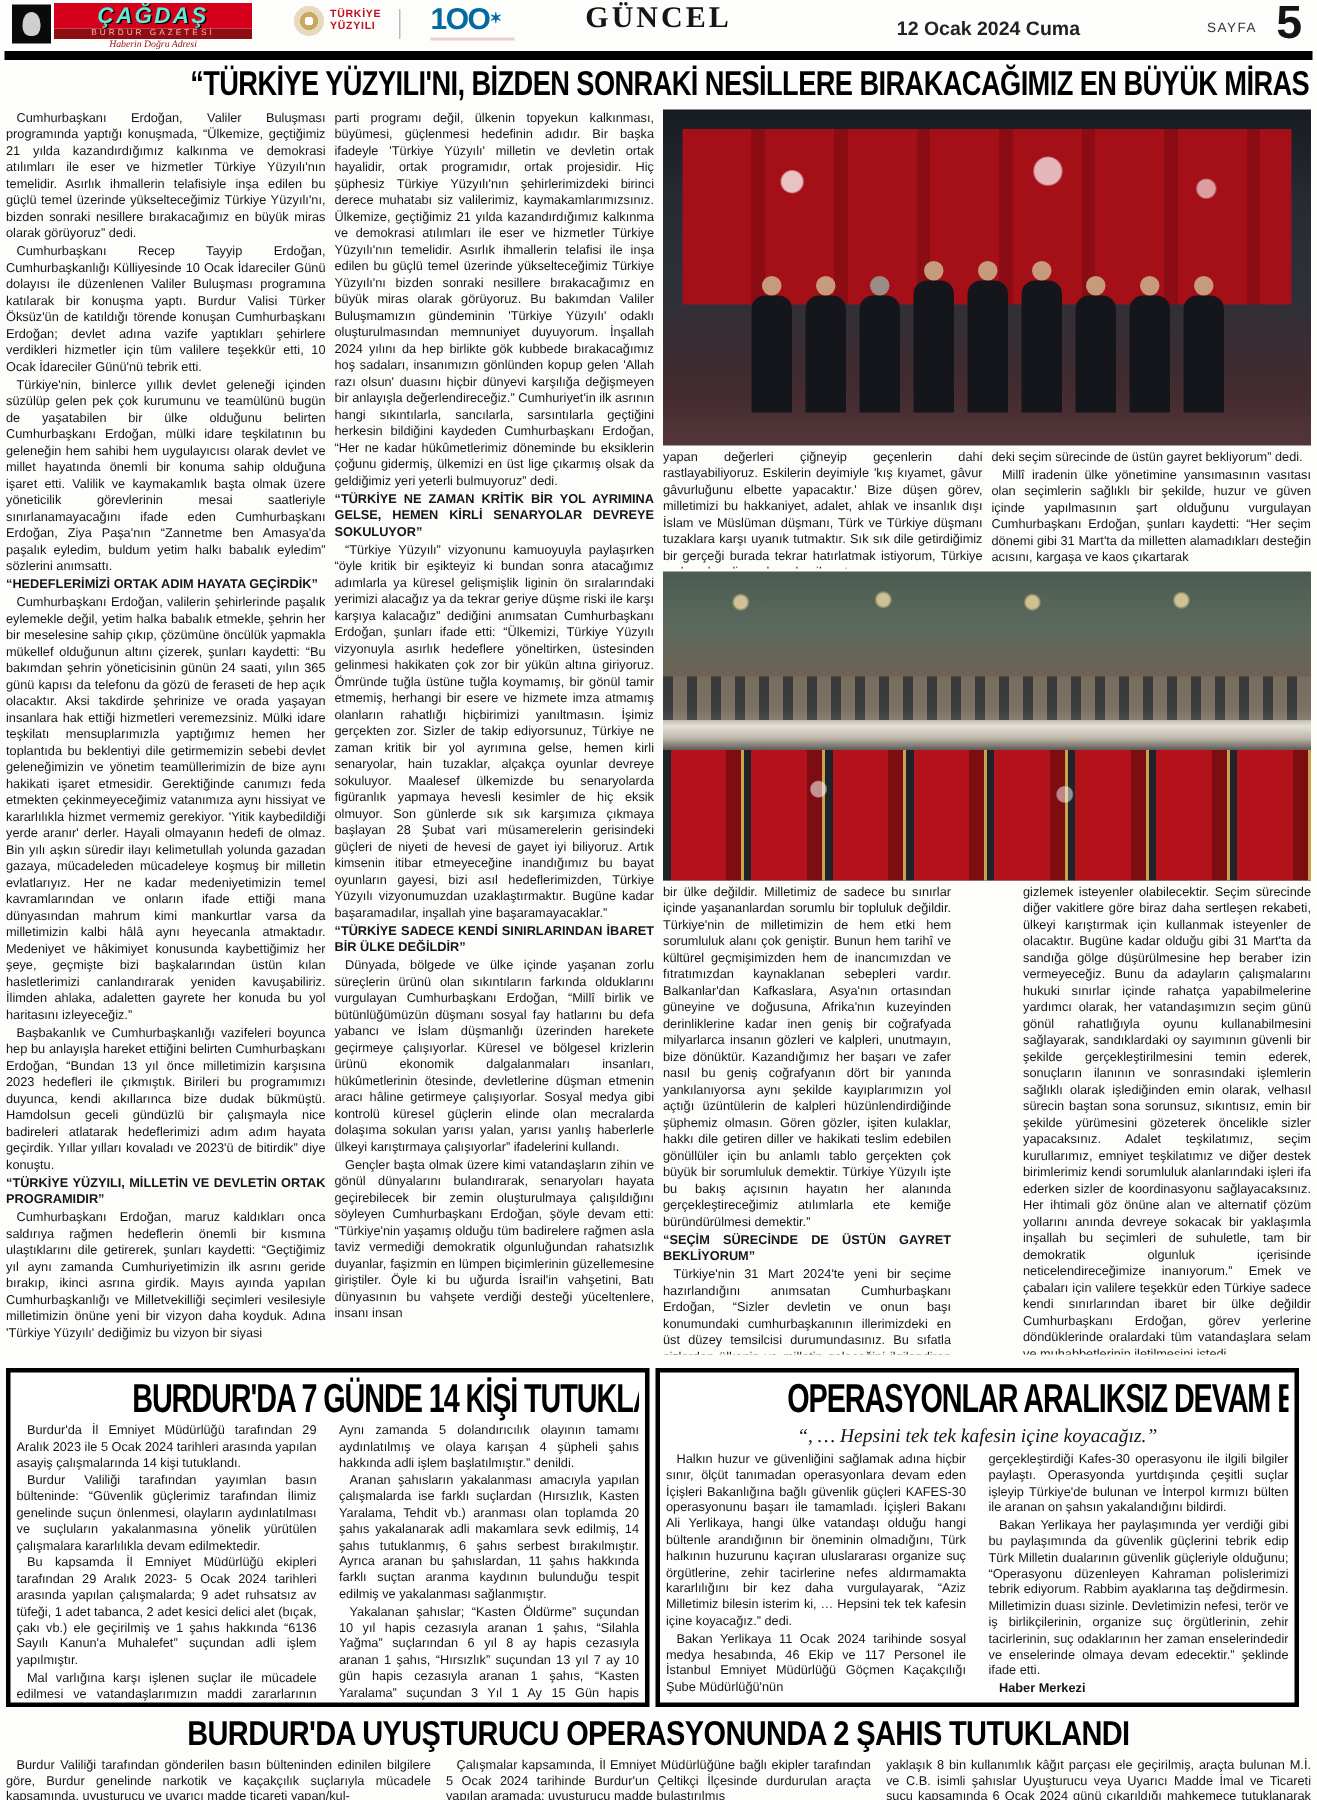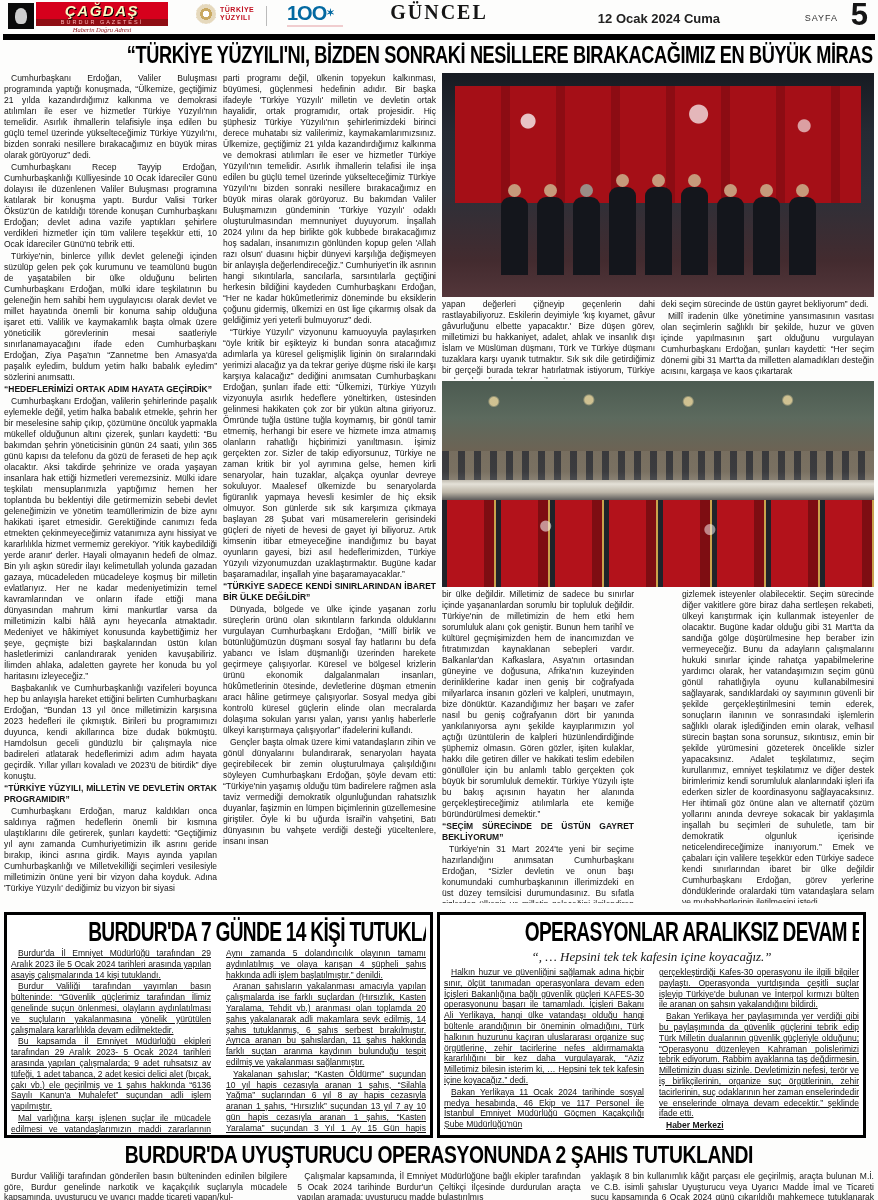--- a/index.html
+++ b/index.html
@@ -4,21 +4,21 @@
 <style>
   html,body{margin:0;padding:0;background:#888;}
   .page{width:878px;height:1200px;position:relative;margin:0 auto;background:#fdfdfc;
         font-family:"Liberation Sans",sans-serif;color:#151515;overflow:hidden;}
   
   .masthead{position:relative;height:34px;}
   .atat-box{position:absolute;left:8px;top:3px;width:26px;height:26px;background:#0a0a0a;}
   .atat-box::after{content:"";position:absolute;left:7px;top:5px;width:12px;height:16px;
         border-radius:50% 50% 40% 40%;background:#cfcfcf;}
   .mast-red{position:absolute;left:36px;top:2px;width:132px;height:30px;}
-  .mast-title{background:#d6001c;color:#fef9c3;font-weight:900;font-style:italic;
+  .mast-title{background:#d6001c;color:#5eead4;font-weight:900;font-style:italic;
         font-size:15px;letter-spacing:1.5px;text-align:center;line-height:17px;height:17px;
         text-shadow:1px 1px 0 #000;}
   .mast-sub{background:#8f0d13;color:#ffb4b4;font-size:5.5px;letter-spacing:2px;
         text-align:center;line-height:7px;height:7px;}
   .mast-tag{color:#8f0d13;font-family:"Liberation Serif",serif;font-style:italic;
         font-size:6.5px;text-align:center;line-height:7px;}
   .tyz{position:absolute;left:196px;top:4px;display:flex;align-items:center;gap:4px;}
   .tyz-circle{width:20px;height:20px;border-radius:50%;
         background:radial-gradient(circle at 50% 50%,#fff 0 3px,#c9a961 3px 6px,#e6d9bd 6px 10px,#b4944e 10px);}
   .tyz-text{color:#c01020;font-weight:900;font-size:7px;line-height:8px;letter-spacing:.5px;}
@@ -86,21 +86,21 @@
           radial-gradient(circle at 24% 30%,rgba(255,255,255,.55) 0 5px,transparent 6px),
           radial-gradient(circle at 62% 34%,rgba(255,255,255,.5) 0 5px,transparent 6px),
           repeating-linear-gradient(90deg,#20232a 0 5px,#b3121b 5px 42px,#7e0d12 42px 52px,#caa24c 52px 54px);}
   
   .boxes{display:flex;gap:4px;padding:0 4px;margin-top:5px;}
   .newsbox{border:3px solid #000;background:#fff;width:429px;height:226px;
         padding:2px 4px;overflow:hidden;box-sizing:border-box;}
   .box-headline .cond{font-size:27px;transform:scaleX(.71);letter-spacing:-1px;}
   .box-sub{font-family:"Liberation Serif",serif;font-style:italic;font-weight:400;
         font-size:13px;text-align:center;margin:1px 0 2px;}
-  .box-cols{display:flex;gap:15px;text-decoration:underline;}
+  .box-cols{display:flex;gap:15px;}
   .boxcol{width:205px;height:188px;overflow:hidden;font-size:8.5px;line-height:10.8px;text-align:justify;}
   .boxcol p{margin:0 0 1px;}
   .boxcol-tall{height:192px;}
   
   .strip{padding:0 4px;margin-top:4px;}
   .strip-headline .cond{font-size:23px;transform:scaleX(.84);}
   .strip-cols{display:flex;gap:10px;height:42px;overflow:hidden;margin-top:2px;}
   .stripcol{width:284px;font-size:8.5px;line-height:10.5px;text-align:justify;overflow:hidden;}
   .stripcol p{margin:0;}
 </style>
@@ -143,20 +143,21 @@
           <p class="t-p">Cumhurbaşkanı Recep Tayyip Erdoğan, Cumhurbaşkanlığı Külliyesinde 10 Ocak İdareciler Günü dolayısı ile düzenlenen Valiler Buluşması programına katılarak bir konuşma yaptı. Burdur Valisi Türker Öksüz'ün de katıldığı törende konuşan Cumhurbaşkanı Erdoğan; devlet adına vazife yaptıkları şehirlere verdikleri hizmetler için tüm valilere teşekkür etti, 10 Ocak İdareciler Günü'nü tebrik etti.</p>
           <p class="t-p">Türkiye'nin, binlerce yıllık devlet geleneği içinden süzülüp gelen pek çok kurumunu ve teamülünü bugün de yaşatabilen bir ülke olduğunu belirten Cumhurbaşkanı Erdoğan, mülki idare teşkilatının bu geleneğin hem sahibi hem uygulayıcısı olarak devlet ve millet hayatında önemli bir konuma sahip olduğuna işaret etti. Valilik ve kaymakamlık başta olmak üzere yöneticilik görevlerinin mesai saatleriyle sınırlanamayacağını ifade eden Cumhurbaşkanı Erdoğan, Ziya Paşa'nın “Zannetme ben Amasya'da paşalık eyledim, buldum yetim halkı babalık eyledim” sözlerini anımsattı.</p>
           <p class="t-h">“HEDEFLERİMİZİ ORTAK ADIM HAYATA GEÇİRDİK”</p>
           <p class="t-p">Cumhurbaşkanı Erdoğan, valilerin şehirlerinde paşalık eylemekle değil, yetim halka babalık etmekle, şehrin her bir meselesine sahip çıkıp, çözümüne öncülük yapmakla mükellef olduğunun altını çizerek, şunları kaydetti: “Bu bakımdan şehrin yöneticisinin günün 24 saati, yılın 365 günü kapısı da telefonu da gözü de feraseti de hep açık olacaktır. Aksi takdirde şehrinize ve orada yaşayan insanlara hak ettiği hizmetleri veremezsiniz. Mülki idare teşkilatı mensuplarımızla yaptığımız hemen her toplantıda bu beklentiyi dile getirmemizin sebebi devlet geleneğimizin ve yönetim teamüllerimizin de bize aynı hakikati işaret etmesidir. Gerektiğinde canımızı feda etmekten çekinmeyeceğimiz vatanımıza aynı hissiyat ve kararlılıkla hizmet vermemiz gerekiyor. 'Yitik kaybedildiği yerde aranır' derler. Hayali olmayanın hedefi de olmaz. Bin yılı aşkın süredir ilayı kelimetullah yolunda gazadan gazaya, mücadeleden mücadeleye koşmuş bir milletin evlatlarıyız. Her ne kadar medeniyetimizin temel kavramlarından ve onların ifade ettiği mana dünyasından mahrum kimi mankurtlar varsa da milletimizin kalbi hâlâ aynı heyecanla atmaktadır. Medeniyet ve hâkimiyet konusunda kaybettiğimiz her şeye, geçmişte bizi başkalarından üstün kılan hasletlerimizi canlandırarak yeniden kavuşabiliriz. İlimden ahlaka, adaletten gayrete her konuda bu yol haritasını izleyeceğiz.”</p>
           <p class="t-p">Başbakanlık ve Cumhurbaşkanlığı vazifeleri boyunca hep bu anlayışla hareket ettiğini belirten Cumhurbaşkanı Erdoğan, “Bundan 13 yıl önce milletimizin karşısına 2023 hedefleri ile çıkmıştık. Birileri bu programımızı duyunca, kendi akıllarınca bize dudak bükmüştü. Hamdolsun geceli gündüzlü bir çalışmayla nice badireleri atlatarak hedeflerimizi adım adım hayata geçirdik. Yıllar yılları kovaladı ve 2023'ü de bitirdik” diye konuştu.</p>
           <p class="t-h">“TÜRKİYE YÜZYILI, MİLLETİN VE DEVLETİN ORTAK PROGRAMIDIR”</p>
           <p class="t-p">Cumhurbaşkanı Erdoğan, maruz kaldıkları onca saldırıya rağmen hedeflerin önemli bir kısmına ulaştıklarını dile getirerek, şunları kaydetti: “Geçtiğimiz yıl aynı zamanda Cumhuriyetimizin ilk asrını geride bırakıp, ikinci asrına girdik. Mayıs ayında yapılan Cumhurbaşkanlığı ve Milletvekilliği seçimleri vesilesiyle milletimizin önüne yeni bir vizyon daha koyduk. Adına 'Türkiye Yüzyılı' dediğimiz bu vizyon bir siyasi</p>
         </div>
       <div class="col">
           <p class="t-c">parti programı değil, ülkenin topyekun kalkınması, büyümesi, güçlenmesi hedefinin adıdır. Bir başka ifadeyle 'Türkiye Yüzyılı' milletin ve devletin ortak hayalidir, ortak programıdır, ortak projesidir. Hiç şüphesiz Türkiye Yüzyılı'nın şehirlerimizdeki birinci derece muhatabı siz valilerimiz, kaymakamlarımızsınız. Ülkemize, geçtiğimiz 21 yılda kazandırdığımız kalkınma ve demokrasi atılımları ile eser ve hizmetler Türkiye Yüzyılı'nın temelidir. Asırlık ihmallerin telafisi ile inşa edilen bu güçlü temel üzerinde yükselteceğimiz Türkiye Yüzyılı'nı bizden sonraki nesillere bırakacağımız en büyük miras olarak görüyoruz. Bu bakımdan Valiler Buluşmamızın gündeminin 'Türkiye Yüzyılı' odaklı oluşturulmasından memnuniyet duyuyorum. İnşallah 2024 yılını da hep birlikte gök kubbede bırakacağımız hoş sadaları, insanımızın gönlünden kopup gelen 'Allah razı olsun' duasını hiçbir dünyevi karşılığa değişmeyen bir anlayışla değerlendireceğiz.” Cumhuriyet'in ilk asrının hangi sıkıntılarla, sancılarla, sarsıntılarla geçtiğini herkesin bildiğini kaydeden Cumhurbaşkanı Erdoğan, “Her ne kadar hükûmetlerimiz döneminde bu eksiklerin çoğunu gidermiş, ülkemizi en üst lige çıkarmış olsak da geldiğimiz yeri yeterli bulmuyoruz” dedi.</p>
+          <p class="t-h">“TÜRKİYE NE ZAMAN KRİTİK BİR YOL AYRIMINA GELSE, HEMEN KİRLİ SENARYOLAR DEVREYE SOKULUYOR”</p>
           <p class="t-p">“Türkiye Yüzyılı” vizyonunu kamuoyuyla paylaşırken “öyle kritik bir eşikteyiz ki bundan sonra atacağımız adımlarla ya küresel gelişmişlik liginin ön sıralarındaki yerimizi alacağız ya da tekrar geriye düşme riski ile karşı karşıya kalacağız” dediğini anımsatan Cumhurbaşkanı Erdoğan, şunları ifade etti: “Ülkemizi, Türkiye Yüzyılı vizyonuyla asırlık hedeflere yöneltirken, üstesinden gelinmesi hakikaten çok zor bir yükün altına giriyoruz. Ömründe tuğla üstüne tuğla koymamış, bir gönül tamir etmemiş, herhangi bir esere ve hizmete imza atmamış olanların rahatlığı hiçbirimizi yanıltmasın. İşimiz gerçekten zor. Sizler de takip ediyorsunuz, Türkiye ne zaman kritik bir yol ayrımına gelse, hemen kirli senaryolar, hain tuzaklar, alçakça oyunlar devreye sokuluyor. Maalesef ülkemizde bu senaryolarda figüranlık yapmaya hevesli kesimler de hiç eksik olmuyor. Son günlerde sık sık karşımıza çıkmaya başlayan 28 Şubat vari müsamerelerin gerisindeki güçleri de niyeti de hevesi de gayet iyi biliyoruz. Artık kimsenin itibar etmeyeceğine inandığımız bu bayat oyunların gayesi, bizi asıl hedeflerimizden, Türkiye Yüzyılı vizyonumuzdan uzaklaştırmaktır. Bugüne kadar başaramadılar, inşallah yine başaramayacaklar.”</p>
           <p class="t-h">“TÜRKİYE SADECE KENDİ SINIRLARINDAN İBARET BİR ÜLKE DEĞİLDİR”</p>
           <p class="t-p">Dünyada, bölgede ve ülke içinde yaşanan zorlu süreçlerin ürünü olan sıkıntıların farkında olduklarını vurgulayan Cumhurbaşkanı Erdoğan, “Millî birlik ve bütünlüğümüzün düşmanı sosyal fay hatlarını bu defa yabancı ve İslam düşmanlığı üzerinden harekete geçirmeye çalışıyorlar. Küresel ve bölgesel krizlerin ürünü ekonomik dalgalanmaları insanları, hükûmetlerinin ötesinde, devletlerine düşman etmenin aracı hâline getirmeye çalışıyorlar. Sosyal medya gibi kontrolü küresel güçlerin elinde olan mecralarda dolaşıma sokulan yarısı yalan, yarısı yanlış haberlerle ülkeyi karıştırmaya çalışıyorlar” ifadelerini kullandı.</p>
           <p class="t-p">Gençler başta olmak üzere kimi vatandaşların zihin ve gönül dünyalarını bulandırarak, senaryoları hayata geçirebilecek bir zemin oluşturulmaya çalışıldığını söyleyen Cumhurbaşkanı Erdoğan, şöyle devam etti: “Türkiye'nin yaşamış olduğu tüm badirelere rağmen asla taviz vermediği demokratik olgunluğundan rahatsızlık duyanlar, faşizmin en lümpen biçimlerinin güzellemesine giriştiler. Öyle ki bu uğurda İsrail'in vahşetini, Batı dünyasının bu vahşete verdiği desteği yüceltenlere, insanı insan</p>
         </div>
     </div>
     <div class="half half-right">
       <div class="photo photo1">
         <div class="p1-flags"></div>
         <div class="p1-people">

